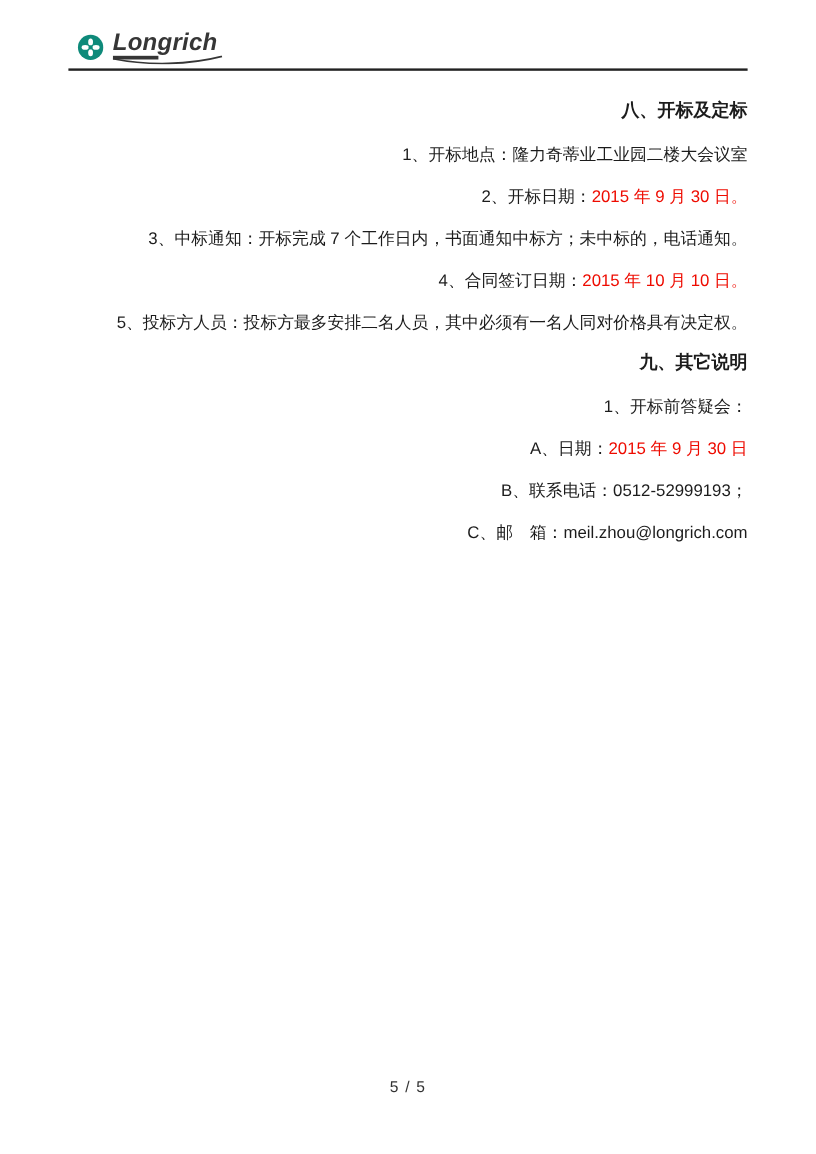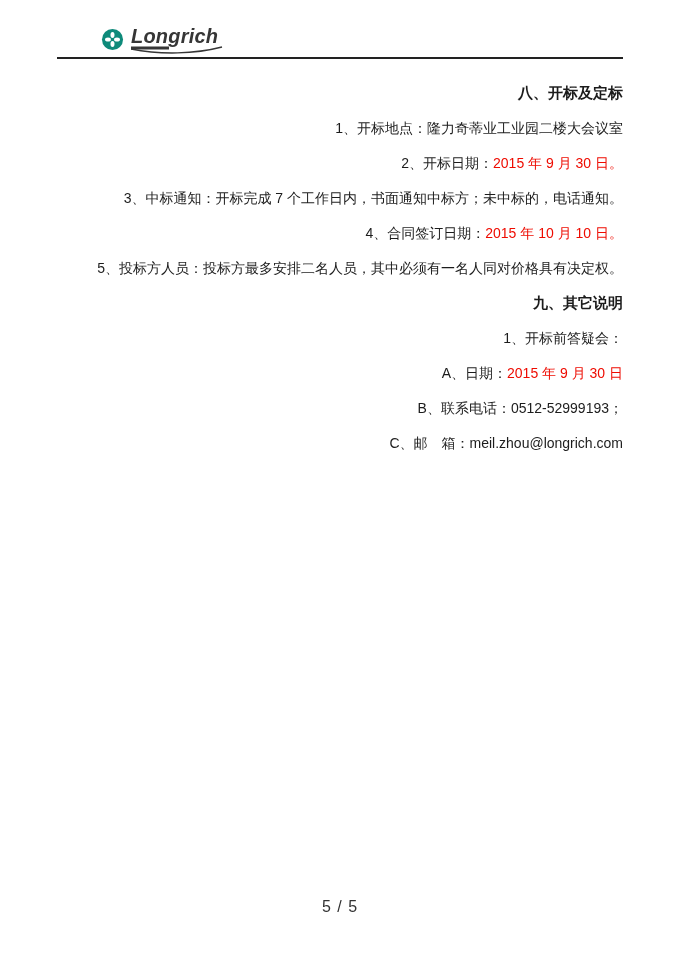--- a/index.html
+++ b/index.html
@@ -6,21 +6,21 @@
     --red:#ee0b00;
     --teal:#0e8a7a;
     --ink:#1c1c1c;
   }
   *{margin:0;padding:0;box-sizing:border-box;}
   html,body{width:680px;height:962px;background:#ffffff;overflow:hidden;}
   body{font-family:"Liberation Sans","DejaVu Sans",sans-serif;color:var(--ink);position:relative;}
 
   
   .header{padding-top:26px;}
-  .logo-row{display:flex;align-items:center;gap:7px;padding-left:101px;height:26px;}
+  .logo-row{display:flex;align-items:center;gap:7px;padding-left:64px;height:26px;}
   .logo-icon{width:23px;height:23px;flex:0 0 auto;}
   .logo-circle{fill:var(--teal);}
   .wordmark{display:inline-block;position:relative;}
   .brand-text{font-style:italic;font-weight:bold;font-size:20px;color:#363636;letter-spacing:0.2px;}
   .swoosh{display:block;margin-top:-2px;}
   .header-rule{margin:5px 0 0 57px;width:566px;height:2px;background:#222222;}
 
   
   .content{padding:24px 57px 0 62px;}
   .line{height:20px;line-height:20px;margin-bottom:15px;font-size:14px;white-space:nowrap;text-align:right;}
@@ -30,21 +30,21 @@
   .red{color:var(--red);}
   .gap-before{margin-top:6px;}
 
   
   .signature{margin-top:48px;margin-left:auto;width:max-content;text-align:center;}
   .sig-company{font-weight:bold;font-size:15px;line-height:20px;}
   .sig-date{font-size:14px;line-height:20px;margin-top:20px;}
 
   
   .footer{position:absolute;left:0;right:0;top:898px;text-align:center;
-          font-size:16px;color:#333;letter-spacing:1px;}
+          font-size:13px;color:#333;letter-spacing:1px;}
 </style>
 </head>
 <body>
 
 <div>
 
   <div class="header">
     <div class="logo-row">
       <svg class="logo-icon" viewBox="0 0 24 24">
         <circle class="logo-circle" cx="12" cy="12" r="11"></circle>

